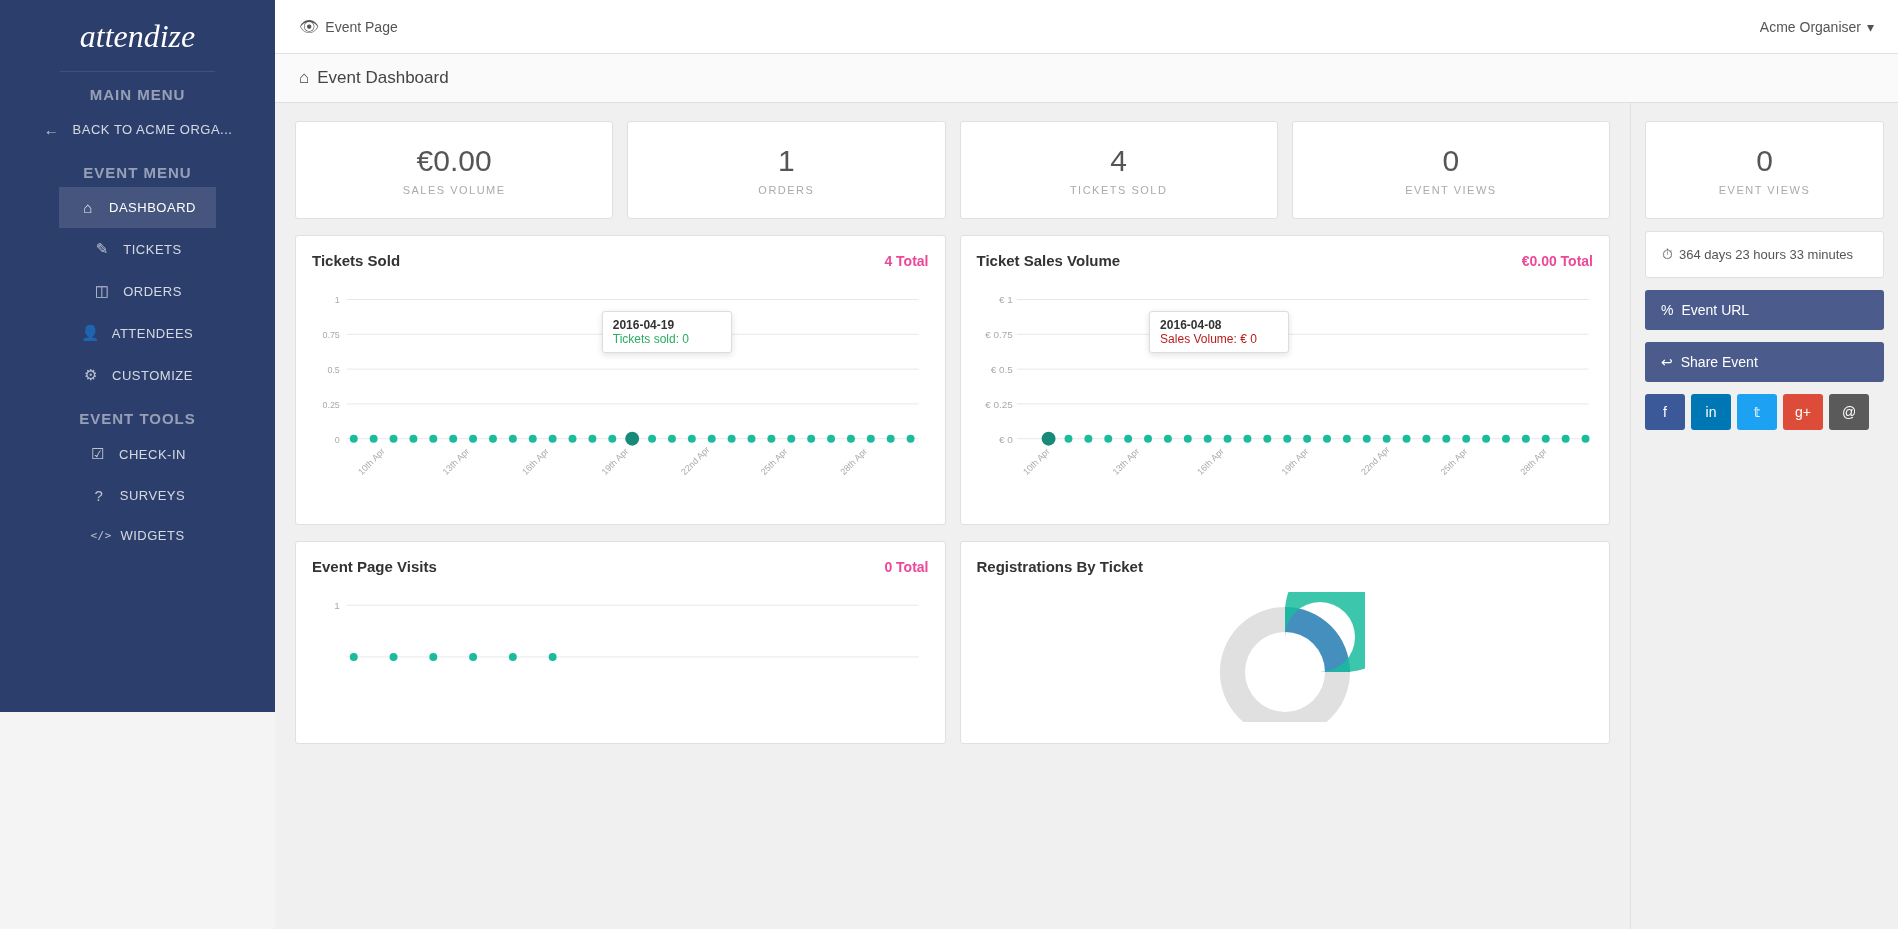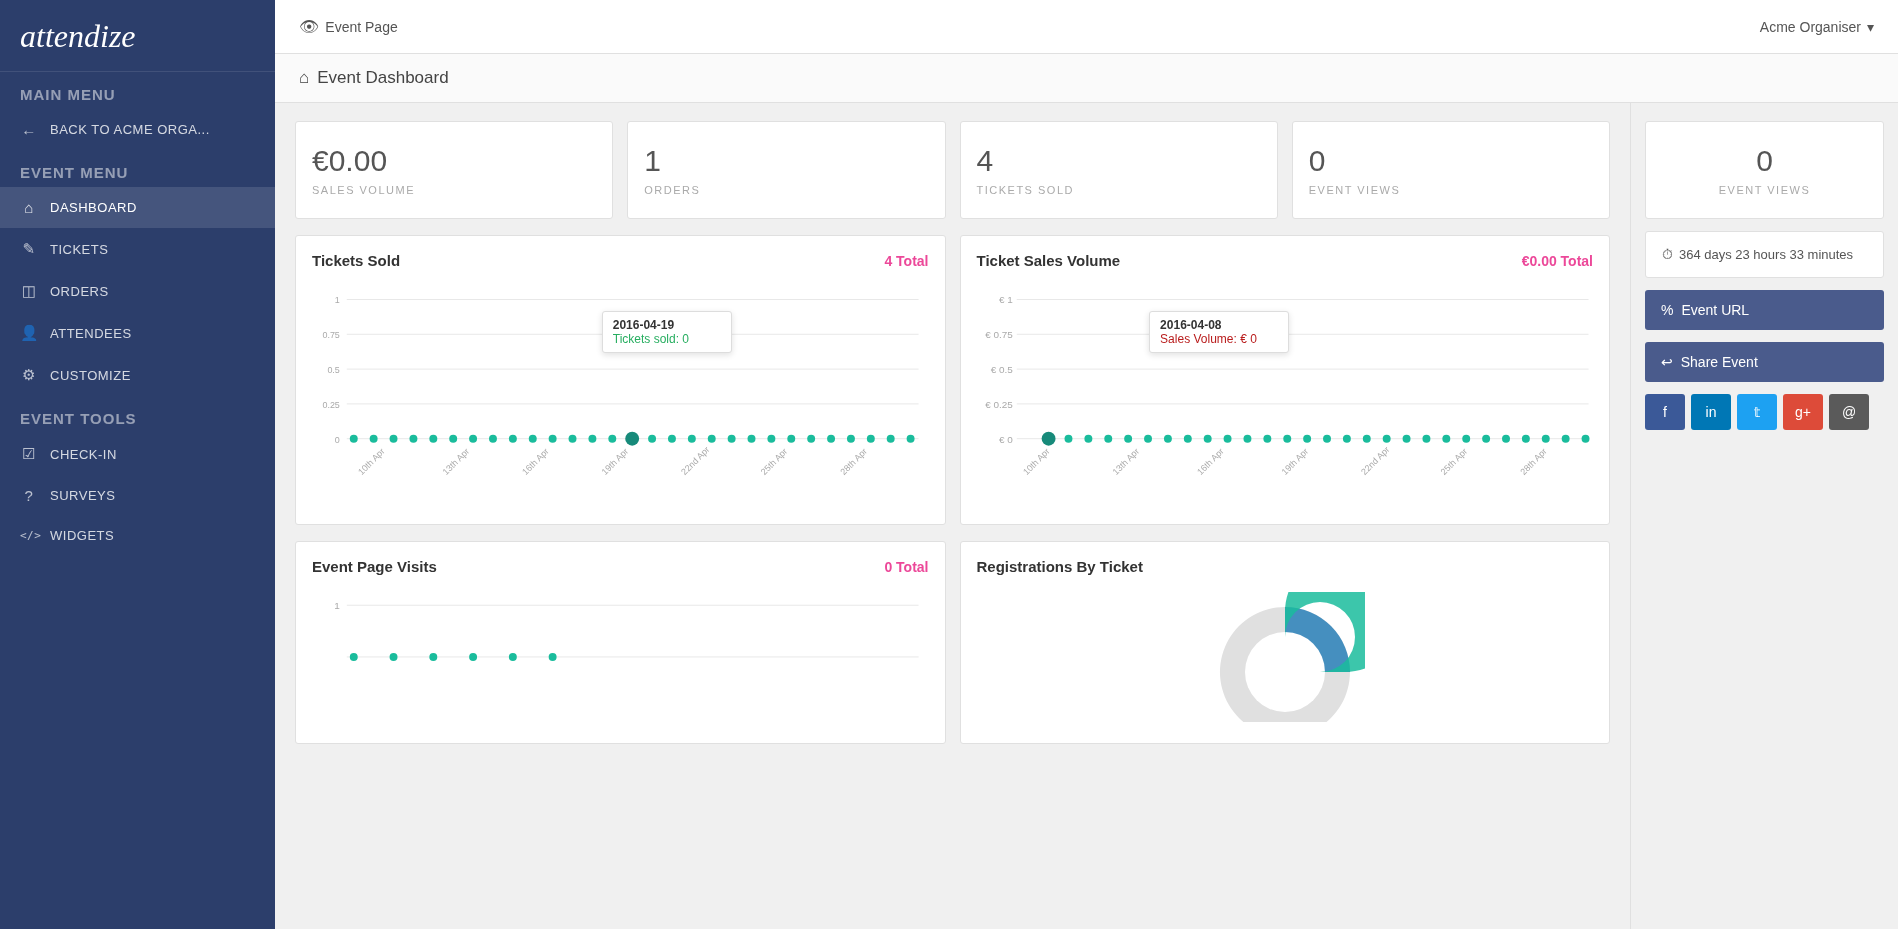--- a/index.html
+++ b/index.html
@@ -6,22 +6,23 @@
     body { font-family: 'Helvetica Neue', Arial, sans-serif; background: #f4f4f4; display: flex; height: 929px; overflow: hidden; }
 
     
     .sidebar {
       width: 275px;
       min-width: 275px;
       background: #2c3e6b;
       color: #fff;
       display: flex;
       flex-direction: column;
-      height: 929px;
+      height: 712px;
       overflow-y: auto;
+      align-items: center;
     }
     .sidebar-logo {
       padding: 18px 20px 16px 20px;
       border-bottom: 1px solid rgba(255,255,255,0.1);
     }
     .sidebar-logo-text {
       font-size: 32px;
       font-style: italic;
       font-weight: 300;
       color: #fff;
@@ -104,21 +105,21 @@
       display: grid;
       grid-template-columns: 1fr 1fr 1fr 1fr;
       gap: 14px;
       margin-bottom: 16px;
     }
     .stat-card {
       background: #fff;
       border: 1px solid #e0e0e0;
       border-radius: 3px;
       padding: 22px 16px;
-      text-align: left;
+      text-align: center;
     }
     .stat-card-value {
       font-size: 30px;
       color: #555;
       font-weight: 300;
       display: block;
     }
     .stat-card-label {
       font-size: 11px;
       color: #aaa;

